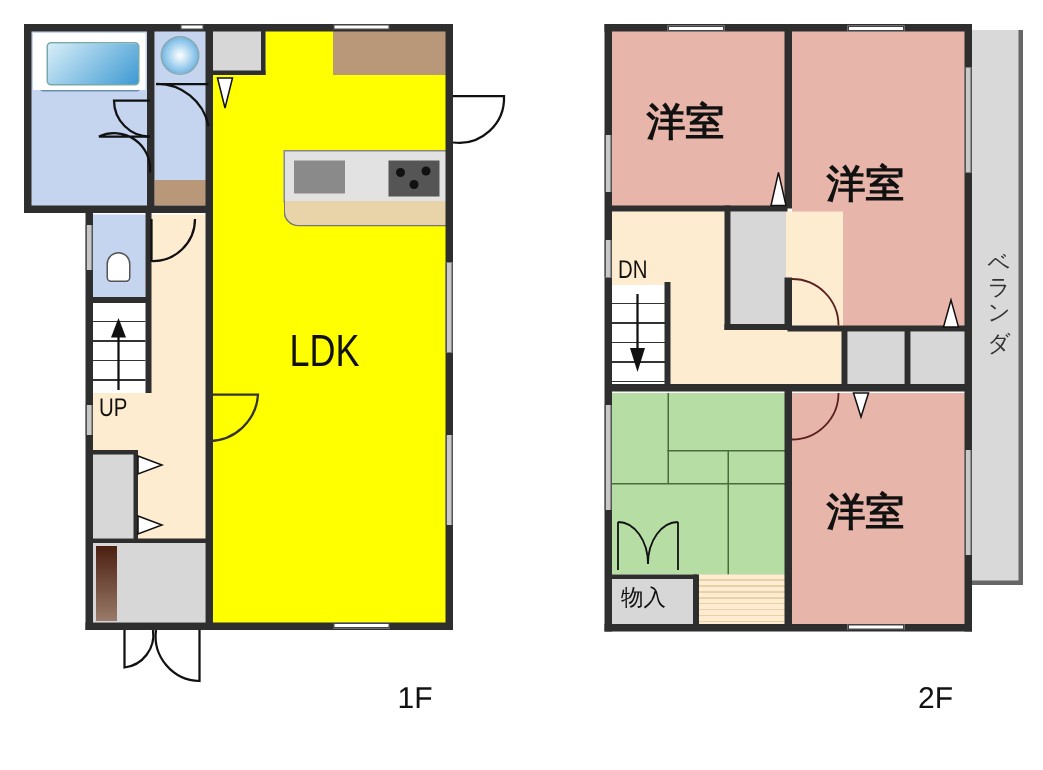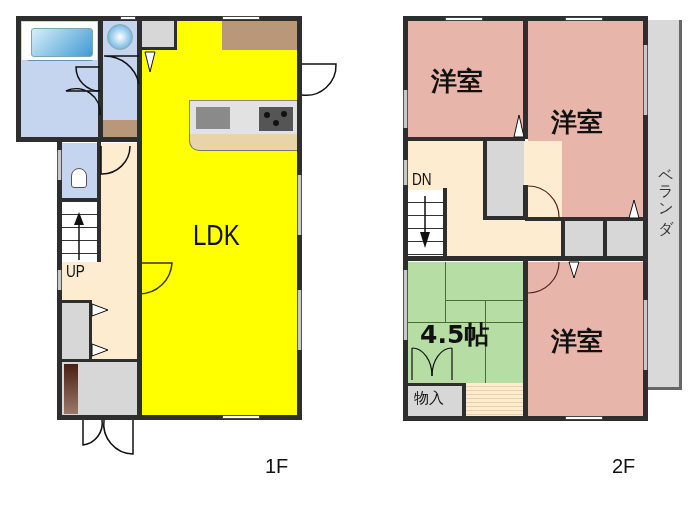--- a/index.html
+++ b/index.html
@@ -113,21 +113,20 @@
   <div class="abs" style="left:485px;top:300px;width:1px;height:83px;background:#4b6b3b;"></div>
   <div class="abs" style="left:445px;top:300px;width:80px;height:1px;background:#4b6b3b;"></div>
   <div class="room" style="left:407px;top:386px;width:55px;height:32px;background:#d7d7d7;"></div>
   <div class="room" style="left:466px;top:383px;width:58px;height:35px;background:repeating-linear-gradient(180deg,#fdecd0 0,#fdecd0 3px,#e8d0a8 3px,#e8d0a8 4px);"></div>
   <div class="room" style="left:528px;top:262px;width:116px;height:156px;background:#e8b5aa;"></div>
   <div class="room" style="left:648px;top:20px;width:34px;height:370px;background:#d9d9d9;border:3px solid #666;border-left:none;border-top:none;"></div>
 
   <div class="label" style="left:431px;top:64px;font-size:26px;">洋室</div>
   <div class="label" style="left:551px;top:105px;font-size:26px;">洋室</div>
   <div class="label" style="left:551px;top:324px;font-size:26px;">洋室</div>
-  <div class="label" style="left:420px;top:318px;font-size:25px;">4.5帖</div>
   <div class="label" style="left:414px;top:389px;font-size:15px;font-weight:normal;">物入</div>
   <div class="label" style="left:412px;top:170px;font-size:17px;font-family:'Liberation Sans',sans-serif;font-weight:normal;transform:scaleX(0.8);transform-origin:left;">DN</div>
   <div class="label" style="left:656px;top:158px;font-size:15px;font-weight:normal;writing-mode:vertical-rl;color:#333;">ベランダ</div>
 
   <div class="wall" style="left:403px;top:16px;width:245px;height:5px;"></div>
   <div class="wall" style="left:403px;top:16px;width:5px;height:405px;"></div>
   <div class="wall" style="left:403px;top:416px;width:245px;height:5px;"></div>
   <div class="wall" style="left:643px;top:16px;width:5px;height:405px;"></div>
   <div class="wall" style="left:523px;top:16px;width:5px;height:123px;"></div>
   <div class="wall" style="left:405px;top:137px;width:120px;height:4px;"></div>

